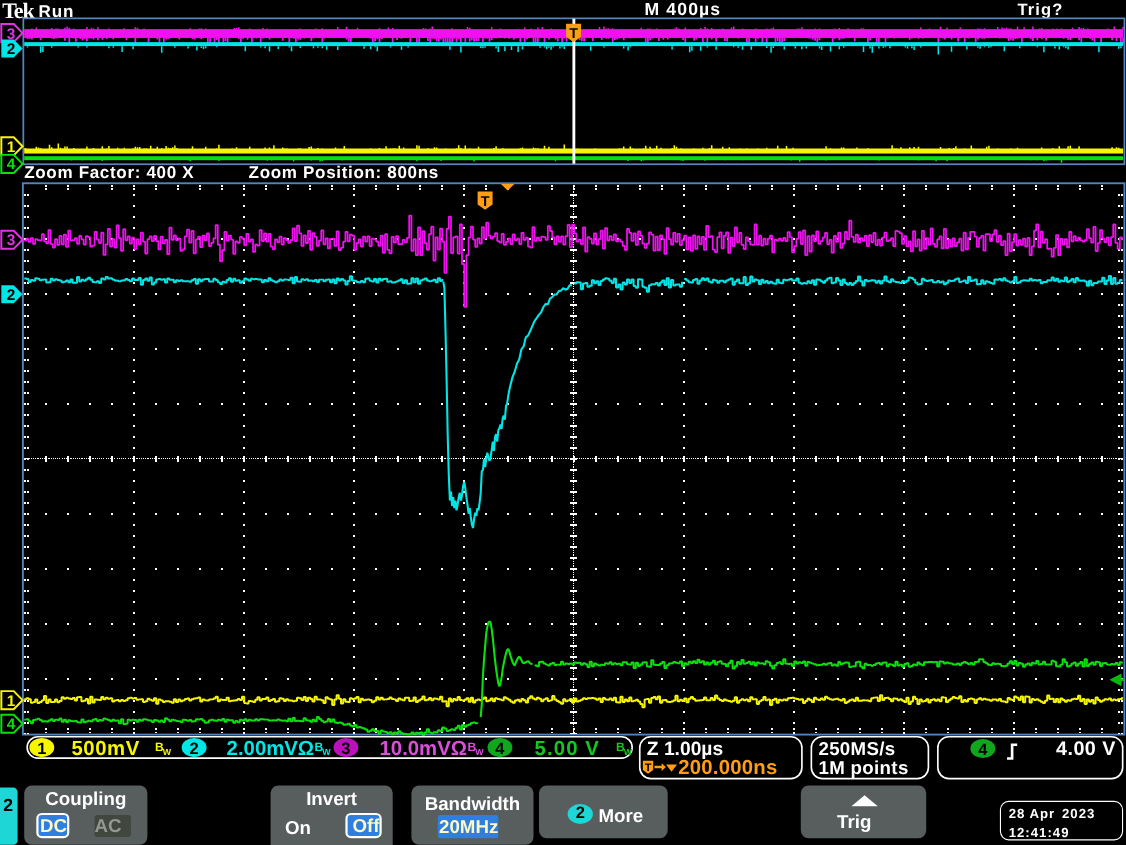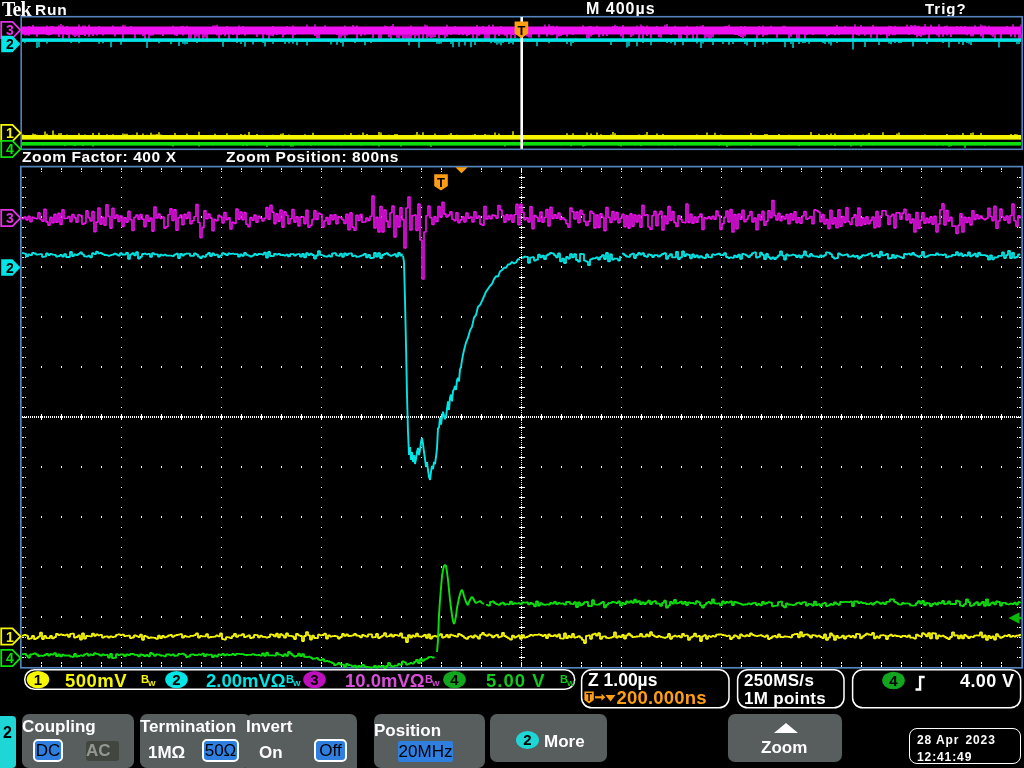--- a/index.html
+++ b/index.html
@@ -1,17 +1,17 @@
 <!DOCTYPE html>
 <html><head><meta charset="utf-8"><style>
 html,body{margin:0;padding:0;background:#000;width:1024px;height:768px;overflow:hidden}
 #w{position:absolute;top:0;left:0;width:1024px;height:768px;background:#000;font-family:"Liberation Sans",sans-serif}
 .btn{position:absolute;top:714px;background:#585d5d;border-radius:7px}
-.cap{color:#fff;font-weight:bold;font-size:17px;text-align:left;margin-top:3px;letter-spacing:0px}
-.blue{position:absolute;background:#2e7fe0;border:2px solid #fff;border-radius:5px;color:#000000;font-weight:normal;font-size:17px;text-align:center}
+.cap{color:#fff;font-weight:bold;font-size:17px;text-align:center;margin-top:3px;letter-spacing:0px}
+.blue{position:absolute;background:#2e7fe0;border:2px solid #fff;border-radius:5px;color:#fef9c3;font-weight:bold;font-size:17px;text-align:right}
 .plain{position:absolute;color:#fff;font-weight:bold;font-size:17px}
 .gray{position:absolute;background:#41463f;border-radius:3px;color:#939893;font-weight:bold;font-size:17px;text-align:left}
 .ell{position:absolute;background:#1fd6d6;border-radius:50%;color:#000;font-weight:bold;font-size:15px;text-align:center}
 </style></head><body>
 <div id="w">
 <svg xmlns="http://www.w3.org/2000/svg" width="1024" height="768" style="position:absolute;top:0;left:0">
 <rect width="1024" height="768" fill="#000"></rect>
 <text x="2" y="16" fill="#fff" font-family="Liberation Serif,serif" font-weight="bold" font-size="20" letter-spacing="-1">Tek</text>
 <text x="35" y="15" fill="#fff" font-family="Liberation Sans,sans-serif" font-weight="bold" font-size="15.5" letter-spacing="0.8">Run</text>
 <text x="586" y="13.5" fill="#fff" font-family="Liberation Sans,sans-serif" font-weight="bold" font-size="16" letter-spacing="1">M 400µs</text>
@@ -126,37 +126,32 @@
 <ellipse cx="893.5" cy="680.5" rx="11.3" ry="8.7" fill="#12a51e"></ellipse>
 <text x="893.5" y="686" fill="#000" font-family="Liberation Sans,sans-serif" font-weight="bold" font-size="15" text-anchor="middle">4</text>
 <path d="M915.5 689.5 h4.6 v-12.5 h4.6" stroke="#fff" stroke-width="2.4" fill="none"></path>
 <text x="960" y="686.5" fill="#fff" font-family="Liberation Sans,sans-serif" font-weight="bold" font-size="18" letter-spacing="0.4">4.00 V</text>
 </svg>
 <div class="btn" style="left:22px;width:112px;height:54px">
       <div class="cap">Coupling</div>
  <div class="blue" style="left:11px;top:25px;width:26px;height:19px;line-height:19px">DC</div>
  <div class="gray" style="left:64px;top:27px;width:33px;height:20px;line-height:20px">AC</div>
     </div>
-<div class="btn" style="left:140px;width:111px;height:54px">
-      <div class="cap">Termination</div>
- <div class="plain" style="left:8px;top:29px">1MΩ</div>
- <div class="blue" style="left:62px;top:25px;width:33px;height:19px;line-height:19px">50Ω</div>
-    </div>
 <div class="btn" style="left:246px;width:111px;height:64px">
       <div class="cap">Invert</div>
  <div class="plain" style="left:13px;top:29px">On</div>
  <div class="blue" style="left:68px;top:25px;width:29px;height:19px;line-height:19px">Off</div>
     </div>
 <div class="btn" style="left:374px;width:111px;height:54px">
-      <div class="cap" style="margin-top:7px">Position</div>
+      <div class="cap" style="margin-top:7px">Bandwidth</div>
  <div class="blue" style="left:24px;top:27px;width:55px;height:21px;line-height:21px;border:none;border-radius:2px">20MHz</div>
     </div>
 <div class="btn" style="left:490px;width:117px;height:48px">
  <div class="ell" style="left:26px;top:17px;width:23px;height:18px;line-height:18px">2</div>
  <div class="plain" style="left:54px;top:18px">More</div>
     </div>
 <div class="btn" style="left:728px;width:114px;height:48px">
  <div style="position:absolute;left:46px;top:9px;width:0;height:0;border-left:12px solid transparent;border-right:12px solid transparent;border-bottom:10px solid #fff"></div>
- <div class="plain" style="left:33px;top:24px">Zoom</div>
+ <div class="plain" style="left:33px;top:24px">Trig</div>
     </div>
 <div style="position:absolute;left:0;top:716px;width:16px;height:52px;background:#1fd6d6;border-radius:0 4px 4px 0"></div>
 <div style="position:absolute;left:3px;top:724px;color:#000;font-weight:bold;font-size:16px">2</div>
 <div style="position:absolute;left:909px;top:728px;width:103px;height:31px;border:1.5px solid #fff;border-radius:8px;background:#000;color:#fff;font-weight:bold;font-size:12px;text-align:left;letter-spacing:0.9px;line-height:17px;padding:3px 0 0 7px">28 Apr  2023<br>12:41:49</div>
 </div>
 </body></html>

